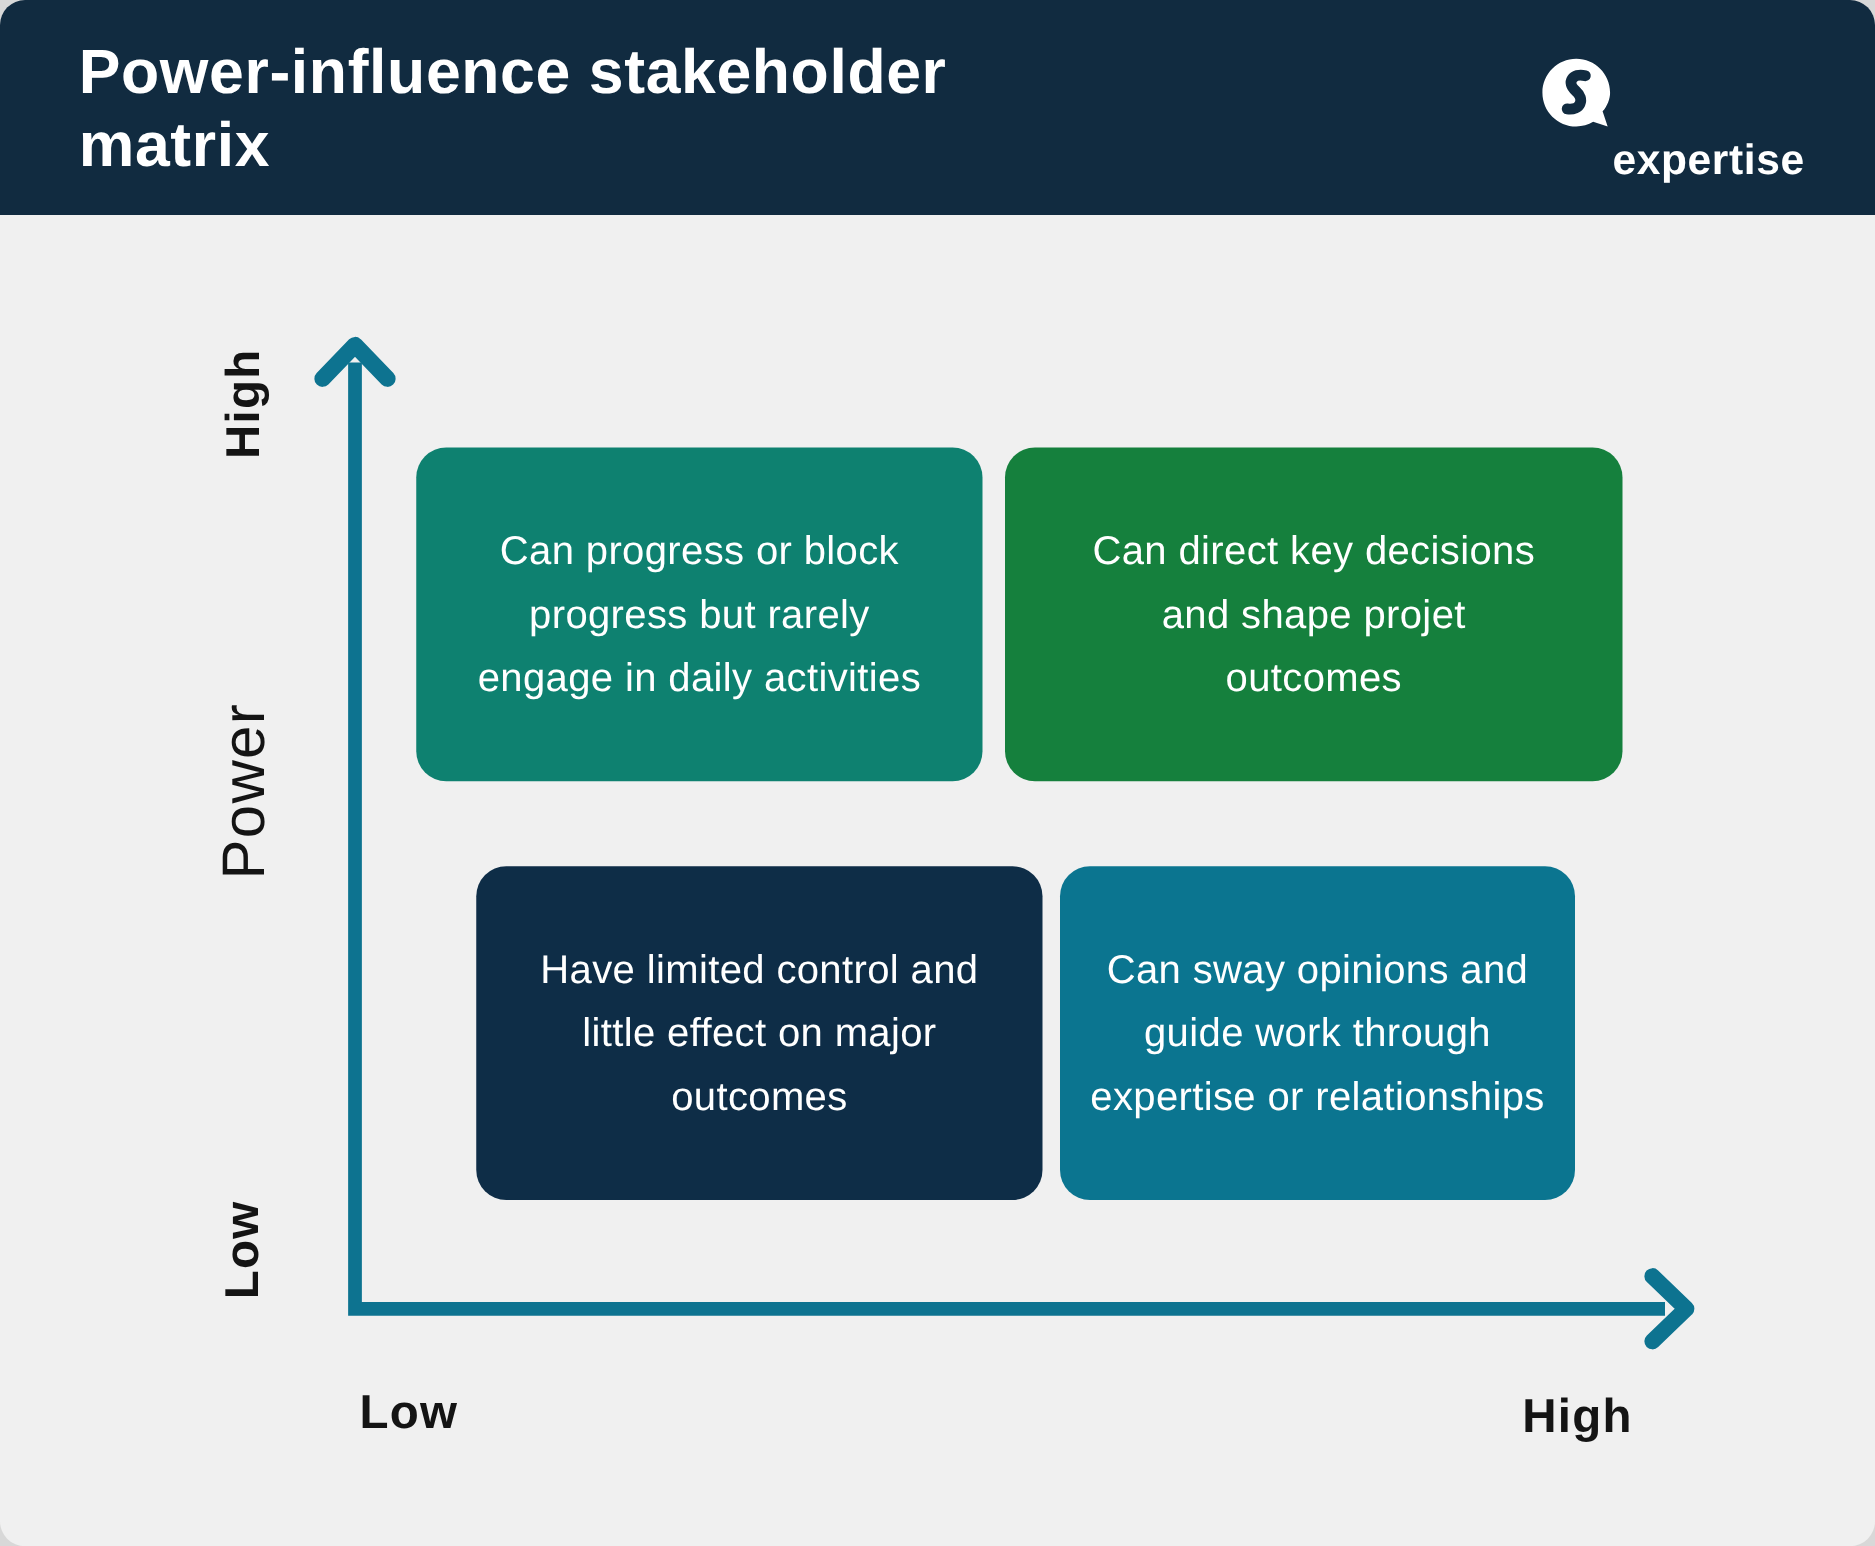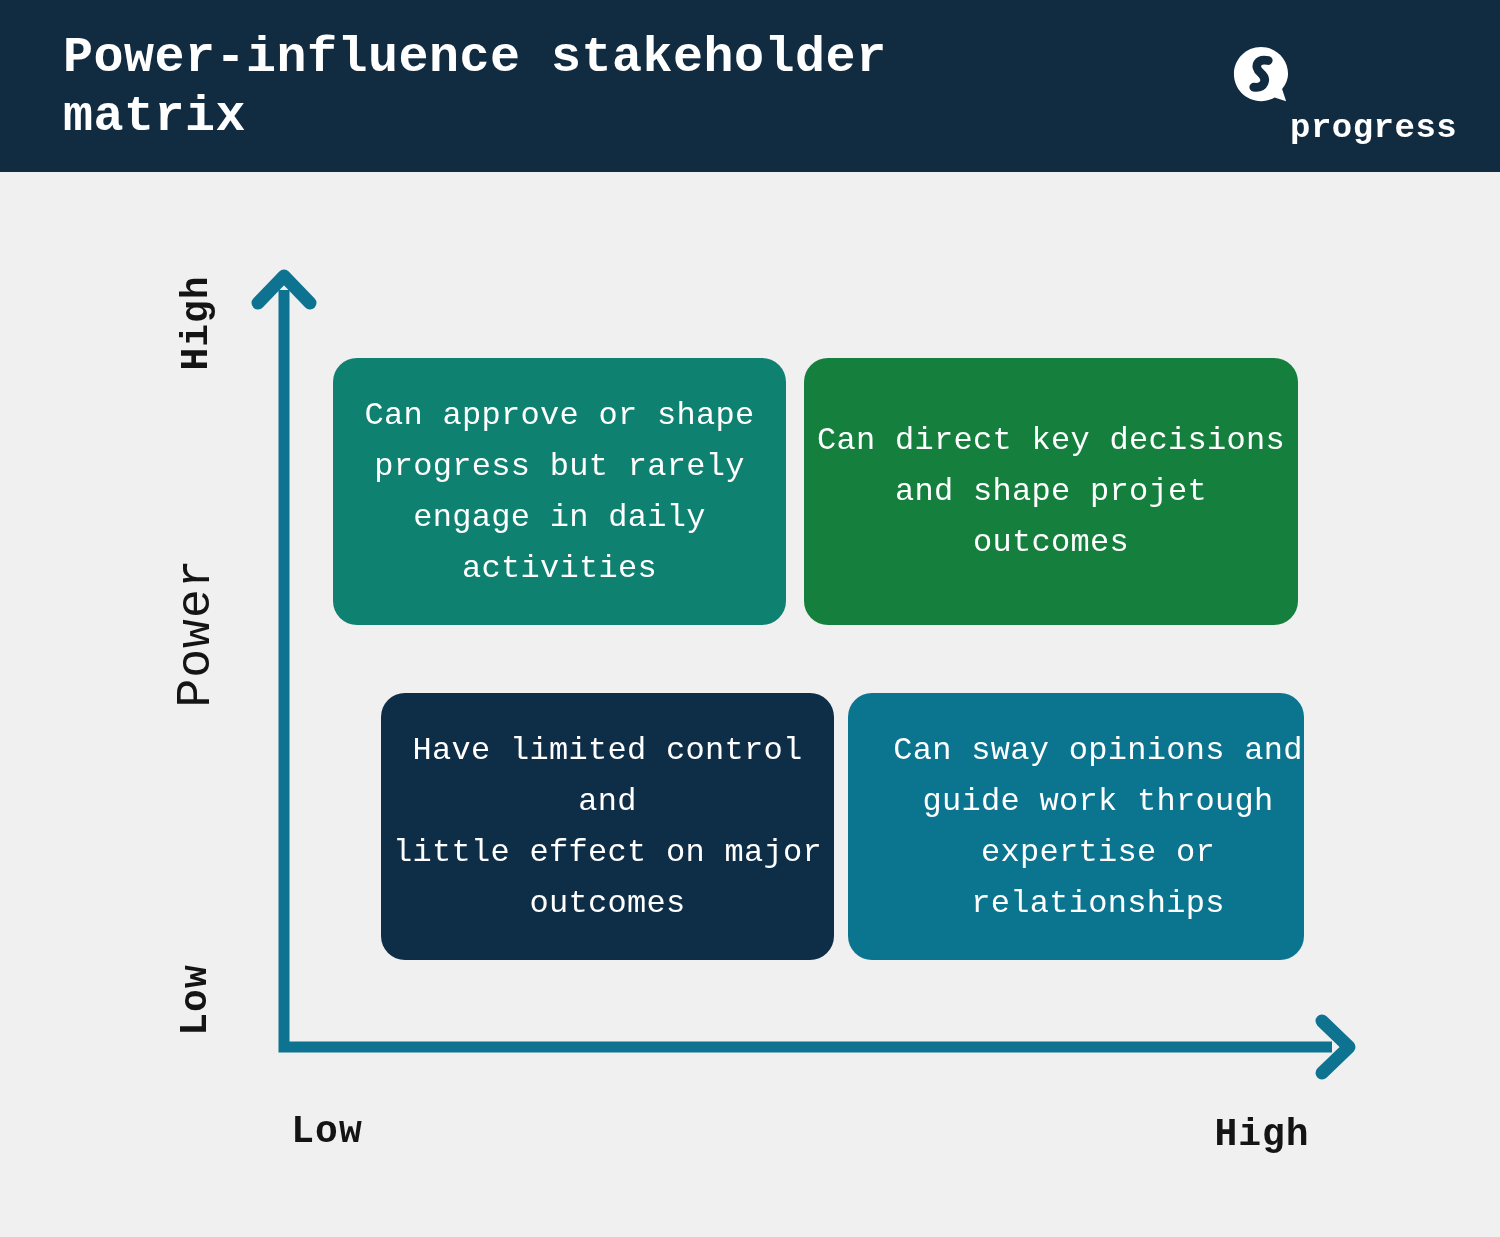--- a/index.html
+++ b/index.html
@@ -1,21 +1,22 @@
 <!DOCTYPE html>
 <html><head>
 <meta charset="utf-8">
 <style>
   html,body{margin:0;padding:0;background:#d8d8d8;}
   .canvas{
     position:relative;
     width:1500px;height:1237px;
     background:#F0F0F0;
     overflow:hidden;
-    font-family:Liberation Mono, monospace;
+    font-family:Liberation Sans, sans-serif;
+    border-radius:20px;
   }
   
   .header{
     position:absolute;left:0;top:0;width:1500px;height:172px;
     background:#112B40;
   }
   .page-title{
     position:absolute;left:63px;top:28px;
     color:#FFFFFF;font-size:50px;font-weight:bold;
     line-height:59px;letter-spacing:.5px;
@@ -49,54 +50,54 @@
     width:453px;height:267px;
     border-radius:24px;
     display:flex;align-items:center;justify-content:center;
     text-align:center;
     color:#FFFFFF;font-size:32px;line-height:51px;letter-spacing:.3px;
     white-space:pre-line;
   }
   .q-tl{left:333px;top:358px;background:#0E8170;}
   .q-tr{left:804px;top:358px;width:494px;background:#15803d;}
   .q-bl{left:333px;top:693px;background:#0E2D47;margin-left:48px;}
-  .q-br{left:848px;top:693px;width:412px;background:#0B7590;padding-left:44px;}
+  .q-br{left:848px;top:693px;width:412px;background:#0B7590;}
 </style>
 </head>
 <body>
 
 <div class="canvas">
 
   <div class="header">
     <div class="page-title">Power-influence stakeholder
 matrix</div>
     <div class="logo">
       <svg class="logo-mark" viewBox="0 0 60 66">
         <path d="M30 2 C14.5 2 2 14.5 2 30 C2 45.5 14.5 58 30 58 C35 58 40 56.6 44 54.2 L56 58 L51.8 45.5 C55.7 41.1 58 35.2 58 30 C58 14.5 45.5 2 30 2 Z" fill="#FFFFFF"></path>
         <path d="M37.5 16 C27 13.5 21.5 21.5 29.5 28.5 C37.5 35.5 33.5 45 22.5 43.5" stroke="#112B40" stroke-width="9" fill="none" stroke-linecap="round"></path>
       </svg>
-      <div class="logo-text">progress</div>
+      <div class="logo-text">expertise</div>
     </div>
   </div>
 
   <svg class="axes" viewBox="0 0 1500 1237">
     <polyline points="284,290 284,1047 1332,1047" fill="none" stroke="#0D7390" stroke-width="11"></polyline>
     <polyline points="258,303 284,276 310,303" fill="none" stroke="#0D7390" stroke-width="13" stroke-linecap="round" stroke-linejoin="round"></polyline>
     <polyline points="1322,1021 1349,1047 1322,1073" fill="none" stroke="#0D7390" stroke-width="13" stroke-linecap="round" stroke-linejoin="round"></polyline>
   </svg>
 
   <div class="axis-label rot tick y-high">High</div>
   <div class="axis-label rot axis-title y-title">Power</div>
   <div class="axis-label rot tick y-low">Low</div>
 
   <div class="axis-label tick x-low">Low</div>
   <div class="axis-label tick x-high">High</div>
 
   <div class="quadrant q-tl">
-    <span>Can approve or shape
+    <span>Can progress or block
 progress but rarely
 engage in daily activities</span>
   </div>
   <div class="quadrant q-tr">
     <span>Can direct key decisions
 and shape projet
 outcomes</span>
   </div>
   <div class="quadrant q-bl">
     <span>Have limited control and

